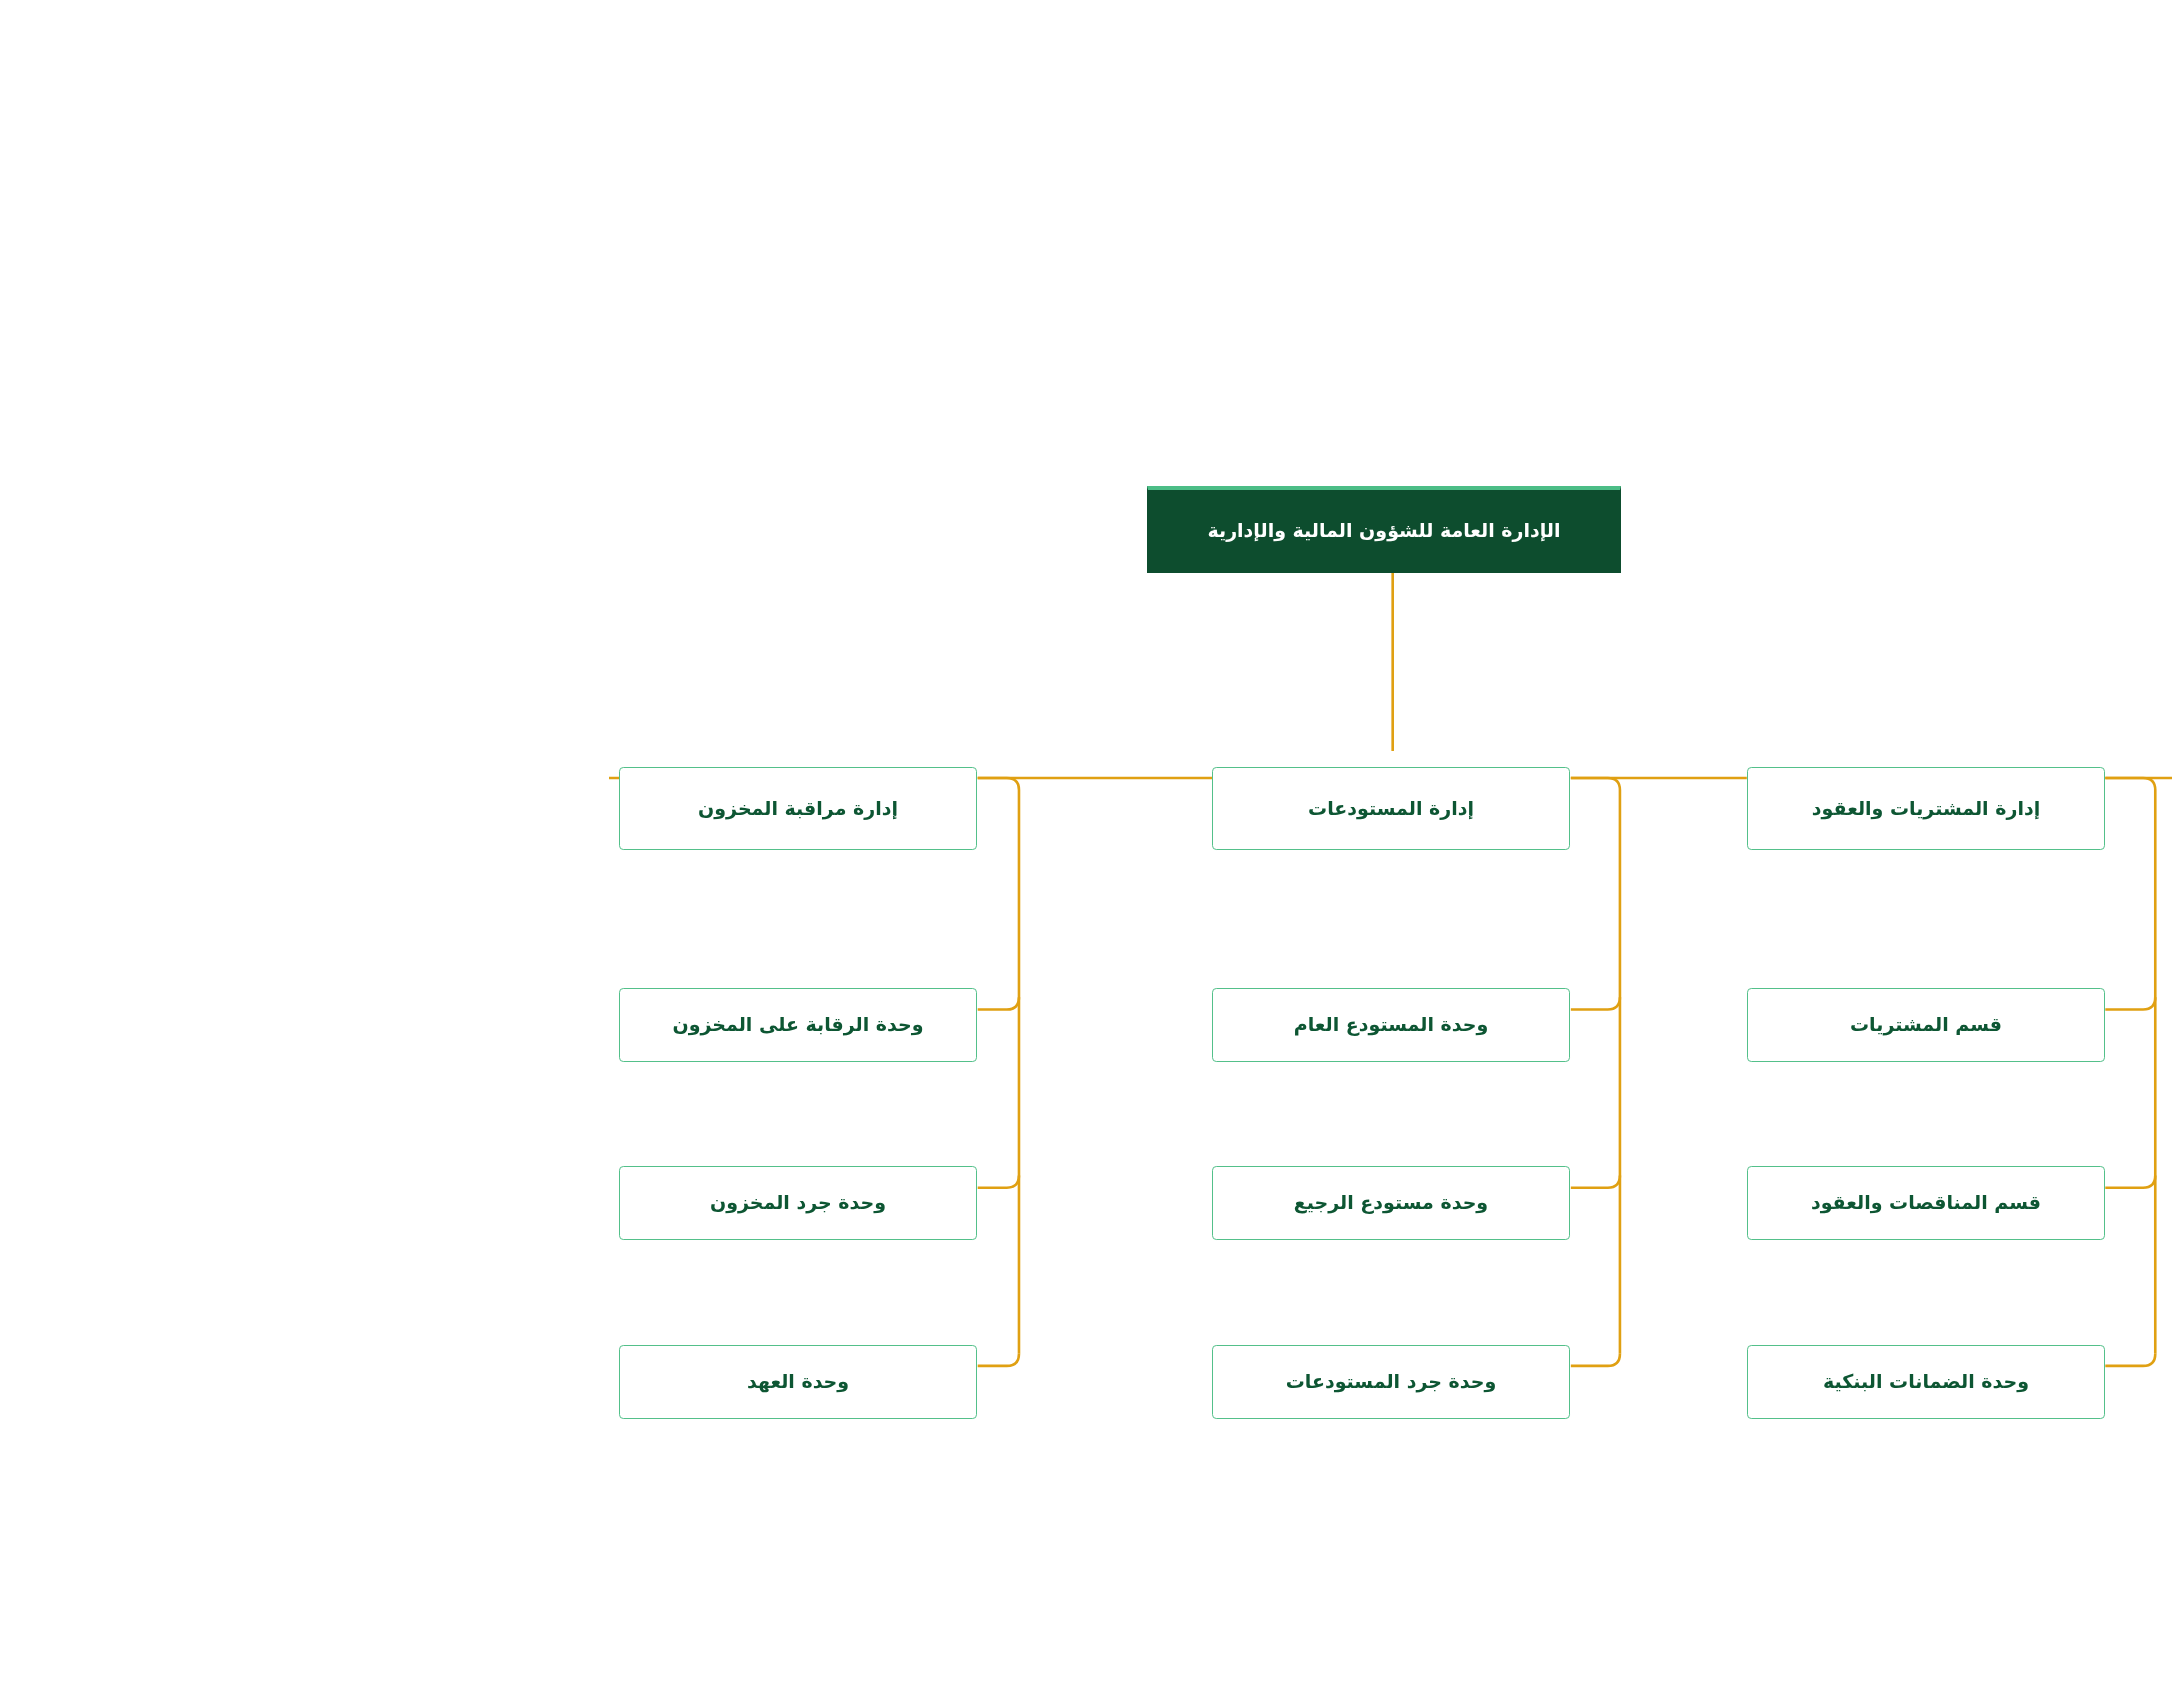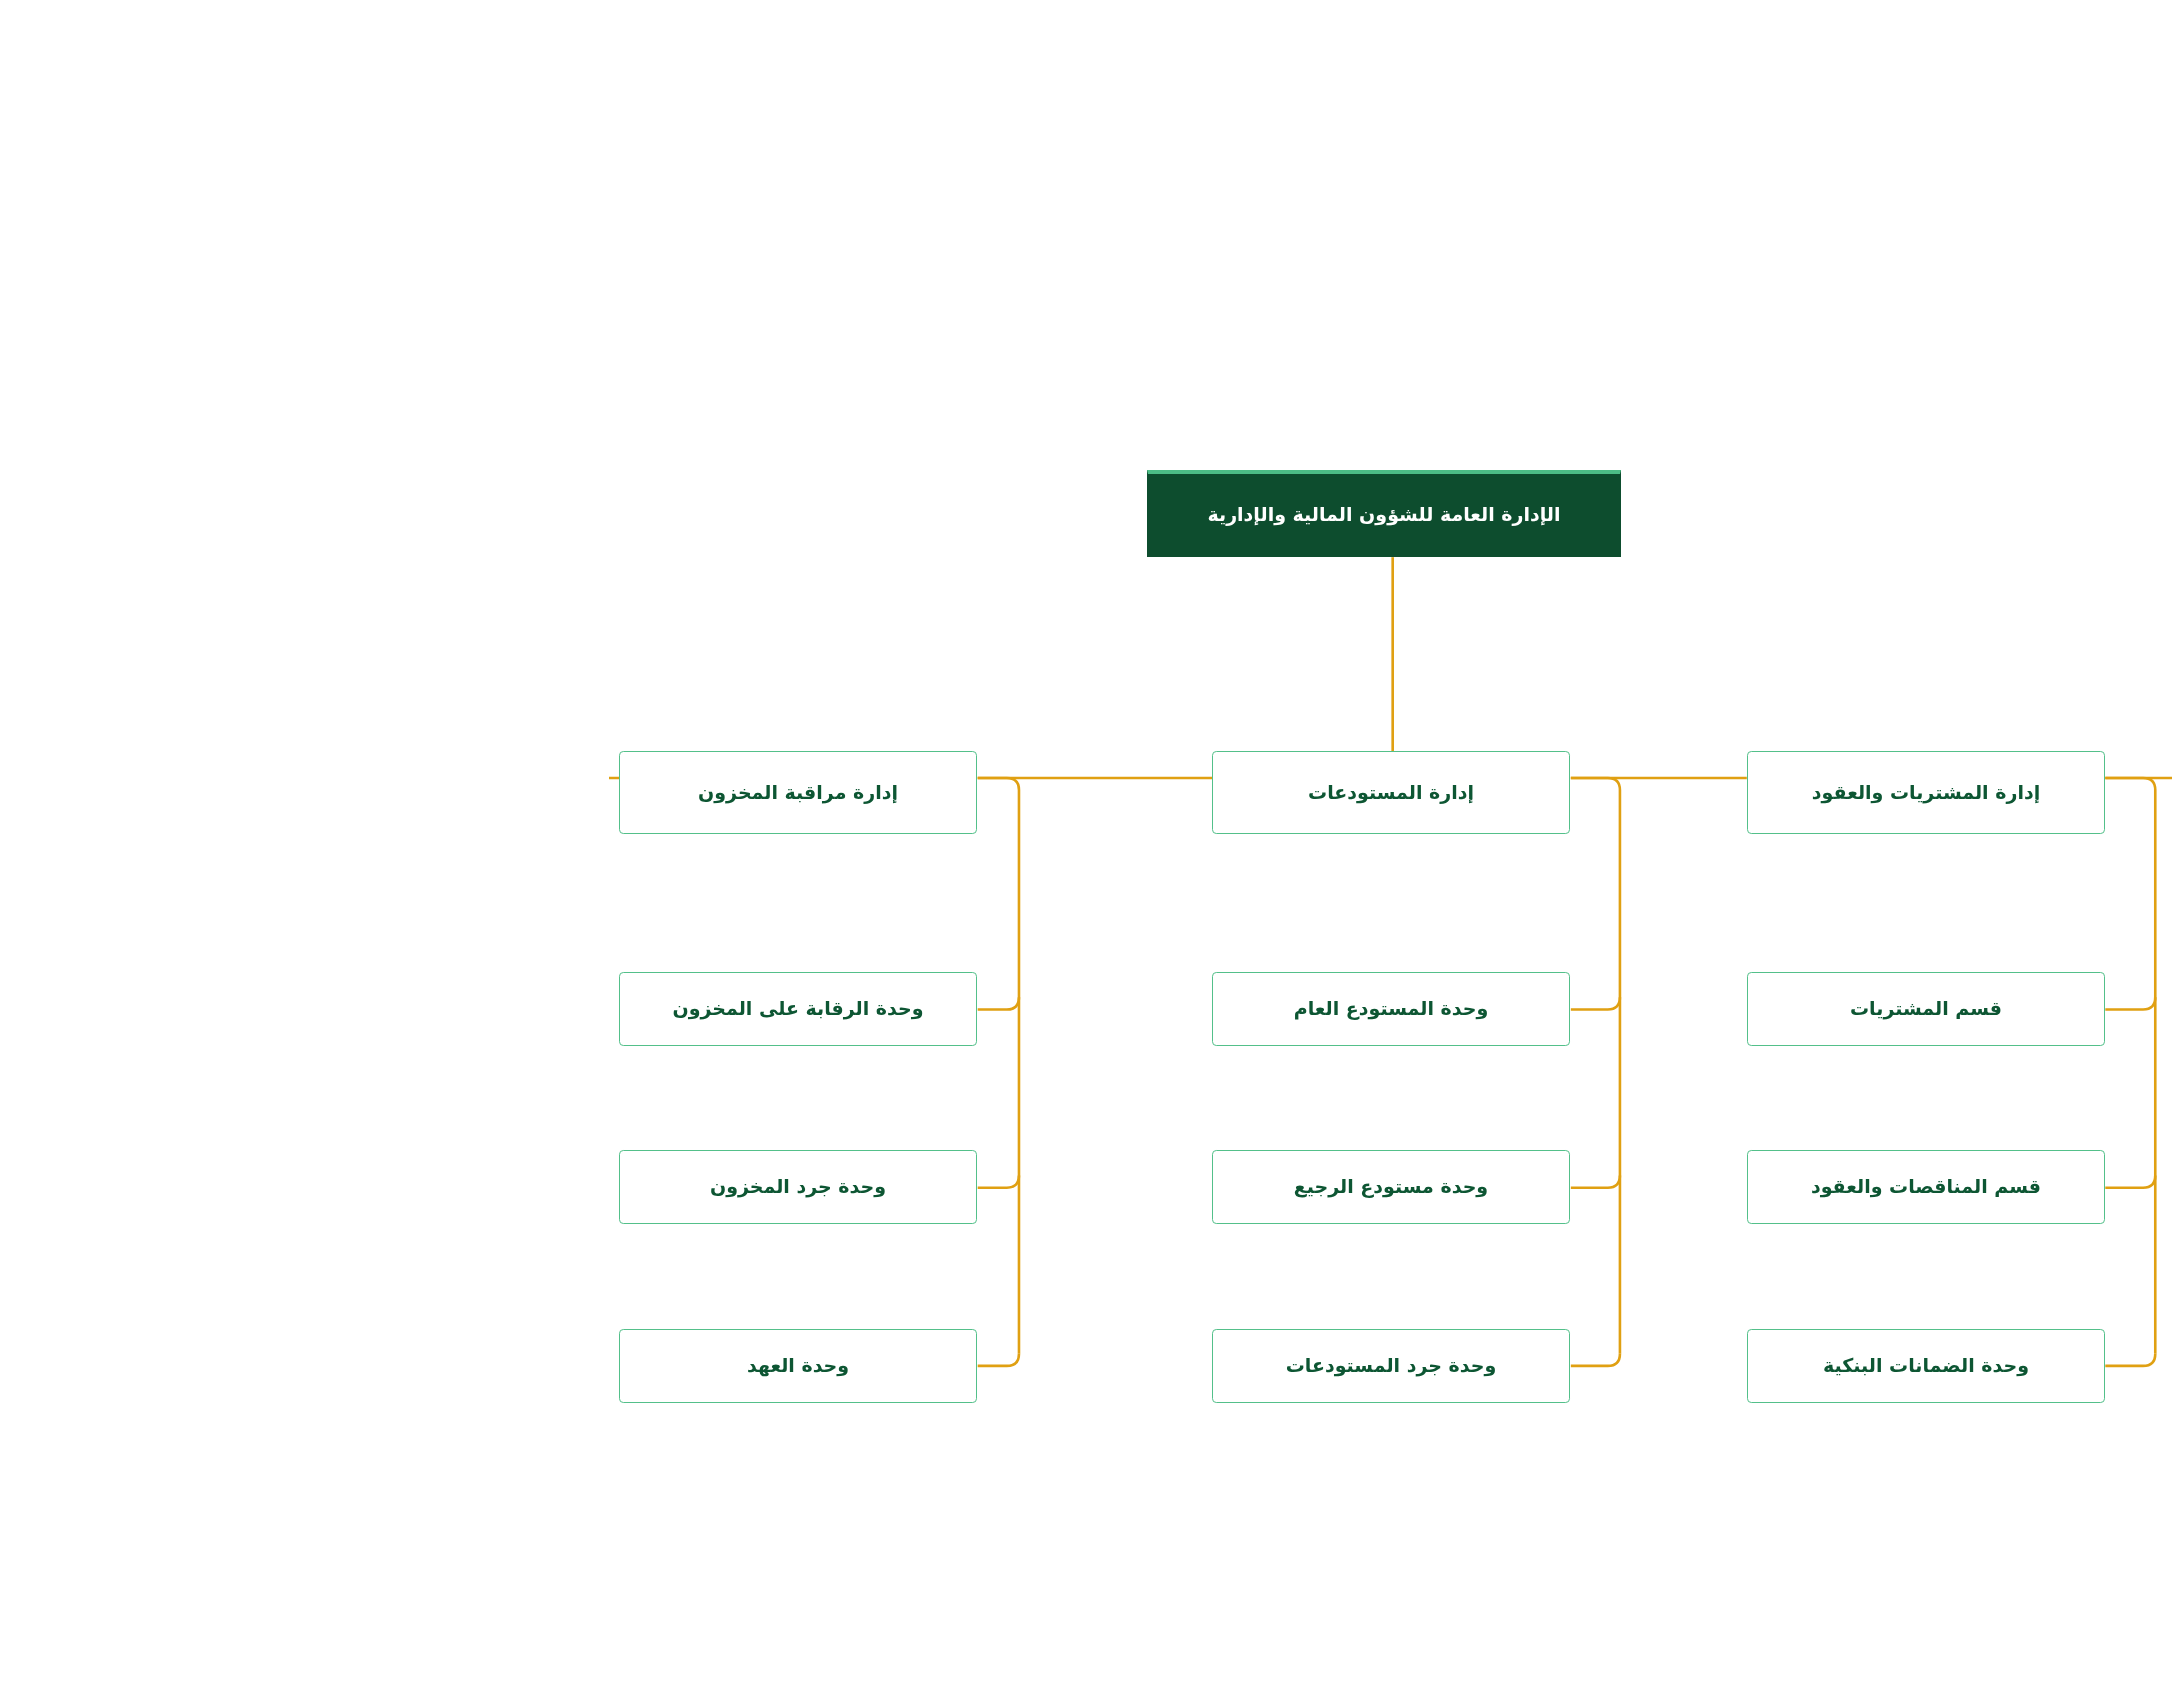--- a/index.html
+++ b/index.html
@@ -29,20 +29,21 @@
   }
   .node {
     position: absolute;
     box-sizing: border-box;
     display: flex;
     align-items: center;
     justify-content: center;
     text-align: center;
     line-height: 1.25;
     direction: rtl;
+    margin-top: 16px;
   }
   .node-root {
     background: #0d4d2e;
     border: 1.7px solid #0d4d2e;
     border-top: 4.3px solid #4cbd86;
     color: #ffffff;
     font-size: 19px;
     font-weight: 700;
     letter-spacing: 0.1px;
   }

